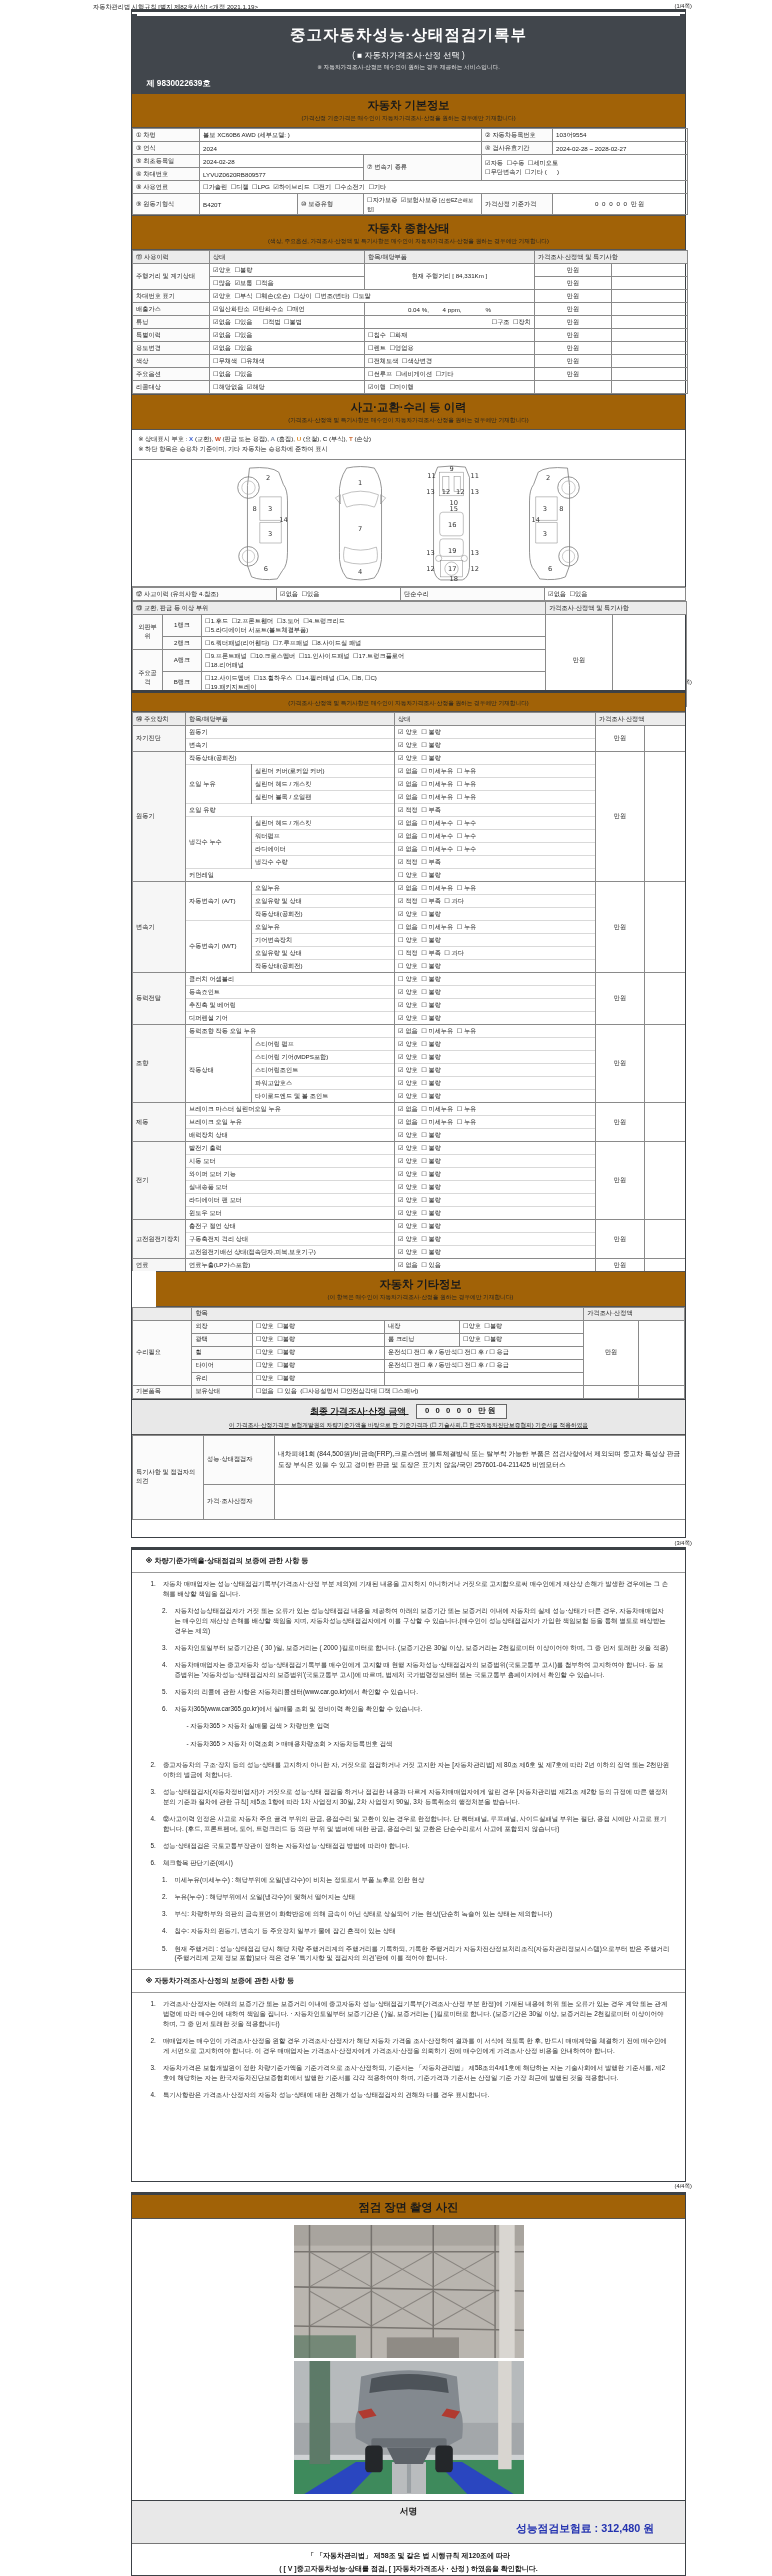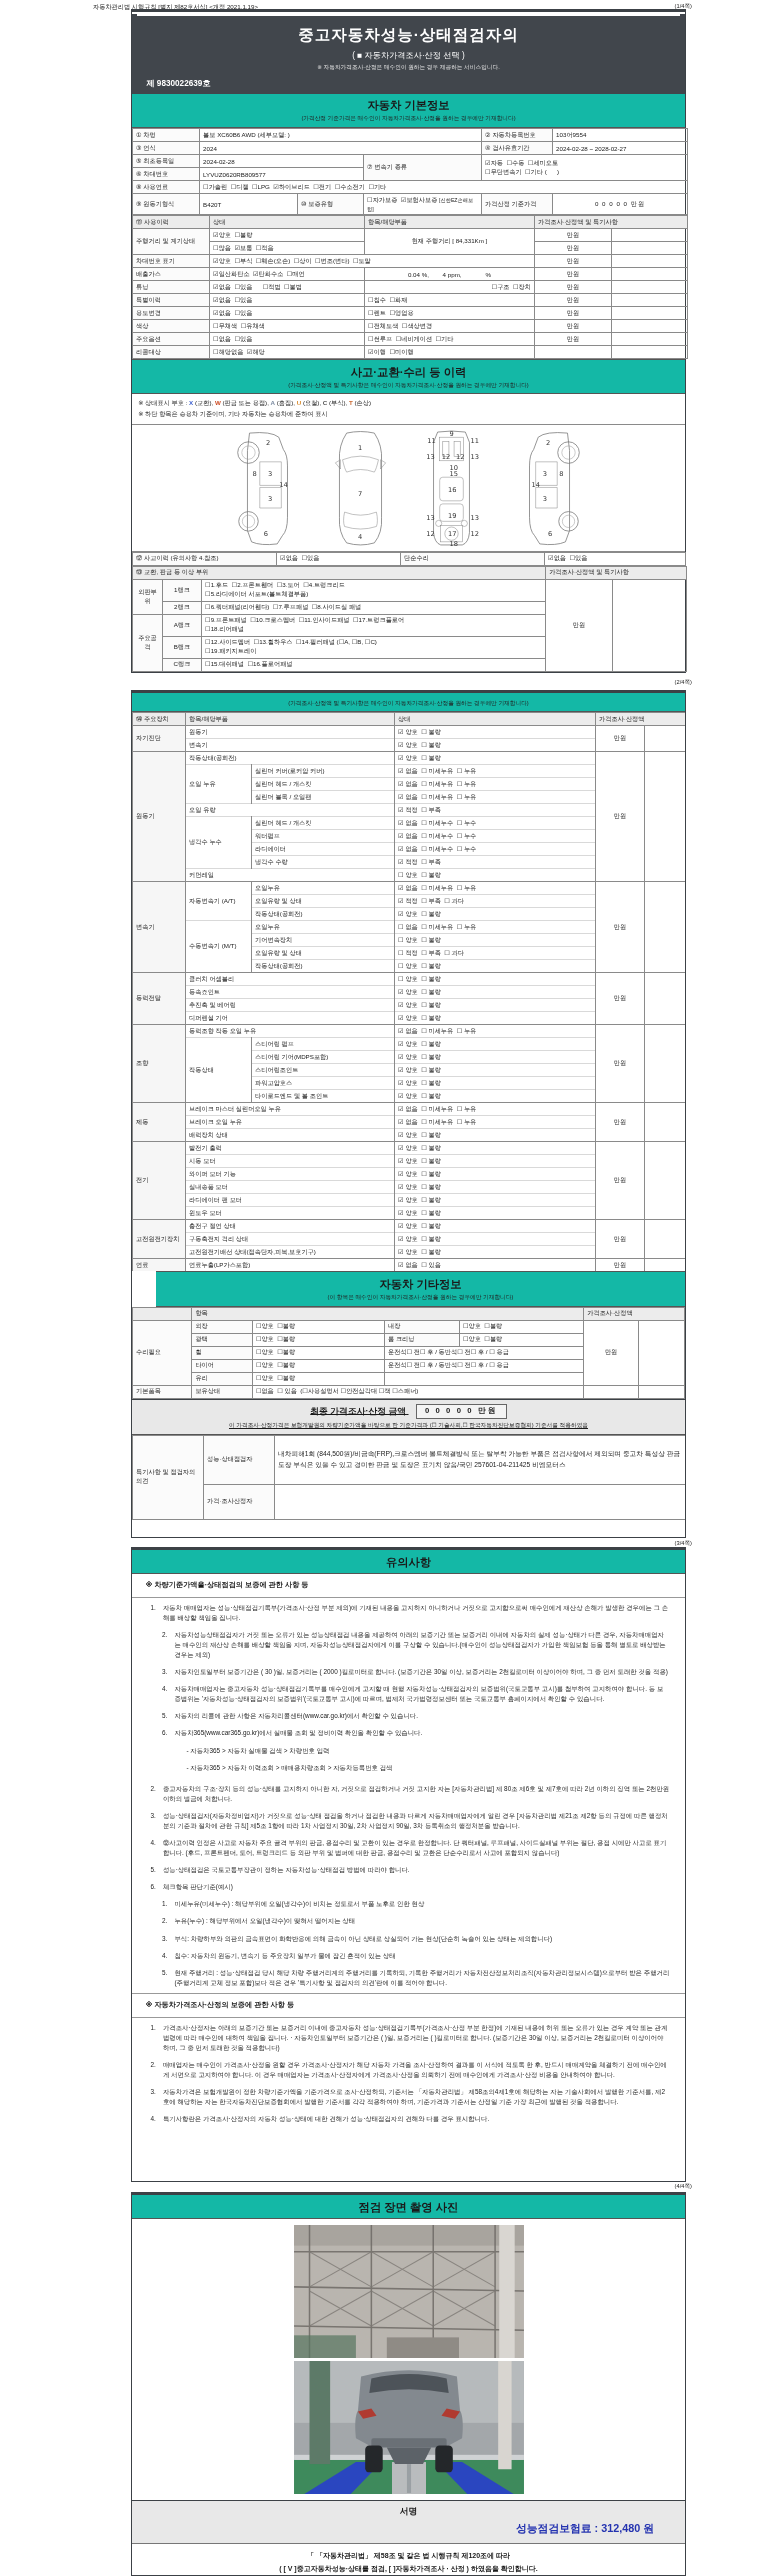--- a/index.html
+++ b/index.html
@@ -10,21 +10,21 @@
   .page{position:absolute;left:131px;width:555px;background:#fff;}
   .page.bordered{border:1px solid #3c4146;border-top:3.1px solid #3c4146;box-sizing:border-box;}
   
   .darkhead{background:#41464c;color:#fff;padding:0 0 5.2px 0;}
   .whiterule{height:1.5px;background:#fff;margin:2.1px 5.2px 0 5.2px;}
   .dh-title{text-align:center;font-size:15.5px;font-weight:bold;letter-spacing:1px;margin-top:9.3px;}
   .dh-sub{text-align:center;font-size:8.2px;margin-top:4.1px;}
   .dh-note{text-align:center;font-size:5.7px;margin-top:3.1px;color:#e8e8e8;}
   .dh-docno{font-size:8.2px;font-weight:bold;padding:5.2px 0 0 14.4px;}
   
-  .sech{background:#14b8a6;border-bottom:0.5px solid #555;padding:4.6px 2.1px 3.6px 2.1px;}
+  .sech{background:#a16207;border-bottom:0.5px solid #555;padding:4.6px 2.1px 3.6px 2.1px;}
   .sech .t{text-align:center;font-size:11.3px;font-weight:bold;}
   .sech .s{text-align:center;font-size:5.7px;margin-top:2.1px;color:#222;}
   
   table.tbl{border-collapse:collapse;width:100%;table-layout:fixed;}
   .tbl td,.tbl th{border:0.5px solid #8a8a8a;font-size:6.2px;padding:1.5px 3.1px;vertical-align:middle;
                   overflow:hidden;font-weight:normal;text-align:left;}
   .tbl .lab{background:#fbfbfb;}
   .tbl .hd{background:#ececec;}
   .tbl .won{text-align:center;}
   .tbl .ctr{text-align:center;}
@@ -73,21 +73,21 @@
   <div class="topline">자동차관리법 시행규칙 [별지 제82호서식] &lt;개정 2021.1.19&gt;</div>
   <div class="pagemark" style="top:3.1px;">(1/4쪽)</div>
   <div class="pagemark" style="top:679px;">(2/4쪽)</div>
   <div class="pagemark" style="top:1540px;">(3/4쪽)</div>
   <div class="pagemark" style="top:2183px;">(4/4쪽)</div>
 
   <div class="page bordered" style="top:9.3px;">
 
     <div class="darkhead">
       <div class="whiterule"></div>
-      <div class="dh-title">중고자동차성능·상태점검자의</div>
+      <div class="dh-title">중고자동차성능·상태점검기록부</div>
       <div class="dh-sub">( ■ 자동차가격조사·산정 선택 )</div>
       <div class="dh-note">※ 자동차가격조사·산정은 매수인이 원하는 경우 제공하는 서비스입니다.</div>
       <div class="dh-docno">제 9830022639호</div>
     </div>
 
     <div class="sech">
       <div class="t">자동차 기본정보</div>
       <div class="s">(가격산정 기준가격은 매수인이 자동차가격조사·산정을 원하는 경우에만 기재합니다)</div>
     </div>
     <table class="tbl">
@@ -136,20 +136,24 @@
         <td>
           <span class="pre">☐자가보증  ☑보험사보증</span>
           <span class="small">[신한EZ손해보험]</span>
         </td>
         <td class="lab" style="border-top:1px solid #444;">가격산정 기준가격</td>
         <td class="ctr" style="border-top:1px solid #444;letter-spacing:1px;">0 0 0 0 0 만원</td>
       </tr>
     </tbody>
       </table>
 
+    <div class="sech" style="border-top:0.5px solid #555;">
+      <div class="t">자동차 종합상태</div>
+      <div class="s">(색상, 주요옵션, 가격조사·산정액 및 특기사항은 매수인이 자동차가격조사·산정을 원하는 경우에만 기재합니다)</div>
+    </div>
     <table class="tbl">
       <colgroup>
           <col style="width:77px">
           <col style="width:155px">
           <col style="width:170px">
           <col style="width:77px">
           <col style="width:76px">
         </colgroup>
       <tbody>
           <tr>
@@ -692,23 +696,20 @@
       </tr>
       <tr>
         <td class="lab" style="height:31px;">가격·조사산정자</td>
         <td></td>
       </tr>
     </tbody>
       </table>
   </div>
 
   <div class="page bordered" style="top:1547px;height:635px;overflow:hidden;">
-    <div class="sech">
-      <div class="t">유의사항</div>
-    </div>
     <div class="nheadrow first">※ 차량기준가액을·상태점검의 보증에 관한 사항 등</div>
     <div class="noticebody">
 
         <div class="nitem" data-lv="1">
           <span class="n">1.</span>
           <span class="t">자동차 매매업자는 성능·상태점검기록부(가격조사·산정 부분 제외)에 기재된 내용을 고지하지 아니하거나 거짓으로 고지함으로써 매수인에게 재산상 손해가 발생한 경우에는 그 손해를 배상할 책임을 집니다.</span>
         </div>
 
         <div class="nitem" data-lv="2">
           <span class="n">2.</span>

